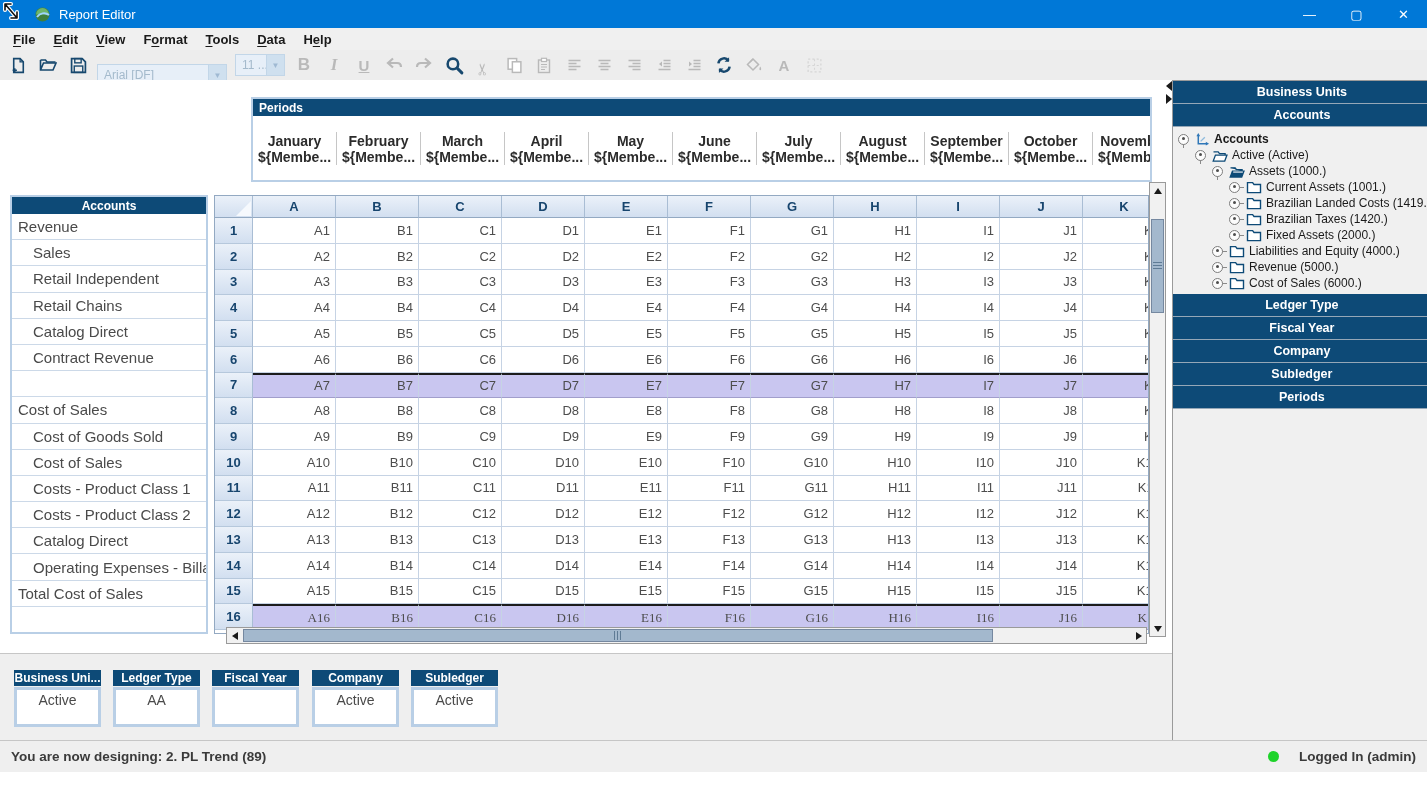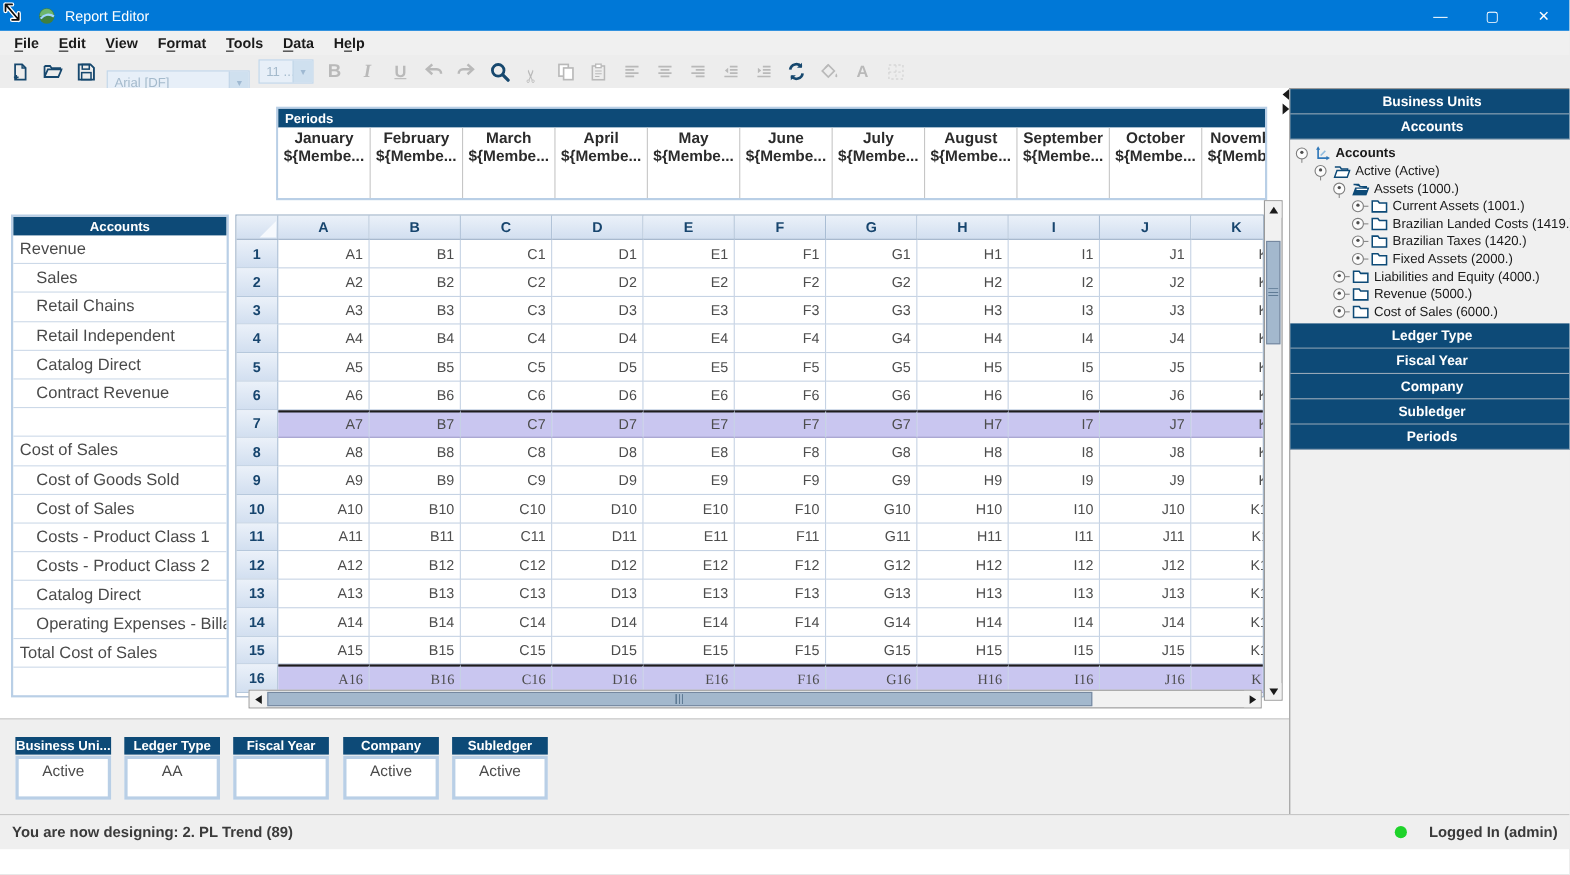--- a/index.html
+++ b/index.html
@@ -46,21 +46,21 @@
   .content{display:flex;height:660px;}
   .design-col{width:1172px;flex-shrink:0;display:flex;flex-direction:column;}
   .design-area{position:relative;height:573px;background:#fff;overflow:hidden;}
 
   .panel-header{height:17px;background:#0d4a77;color:#fff;font-size:12px;font-weight:700;
                 display:flex;align-items:center;padding:0 6px;}
   .panel-header.center{justify-content:center;}
 
   
   .periods-panel{position:absolute;left:251px;top:17px;width:897px;border:2px solid #b9cfe6;}
-  .periods-body{height:64px;background:#fff;display:flex;overflow:hidden;}
+  .periods-body{height:64px;background:#fff;display:flex;overflow:hidden;align-items:center;}
   .month-cell{width:83px;flex-shrink:0;border-right:1px solid #c6c6c6;text-align:center;padding-top:1px;}
   .month-cell .mname{font-size:14px;font-weight:700;color:#2b2b2b;white-space:nowrap;}
   .month-cell .member{font-size:14px;font-weight:700;color:#2b2b2b;white-space:nowrap;overflow:hidden;}
 
   
   .accounts-panel{position:absolute;left:10px;top:115px;width:198px;height:439px;
                   border:2px solid #b9cfe6;background:#fff;overflow:hidden;box-sizing:border-box;}
   .acct-row{height:26.2px;box-sizing:border-box;border-bottom:1px solid #ccd9e8;font-size:15px;
             color:#4a4a4a;display:flex;align-items:center;padding-left:6px;white-space:nowrap;overflow:hidden;}
   .acct-row.indent{padding-left:21px;}
@@ -345,22 +345,22 @@
                 <div class="member">${Membe...</div>
               </div>
             </div>
         </div>
 
         <div class="accounts-panel">
           <div class="panel-header center">Accounts</div>
           <div id="accounts-rows">
               <div class="acct-row">Revenue</div>
               <div class="acct-row indent">Sales</div>
+              <div class="acct-row indent">Retail Independent</div>
               <div class="acct-row indent">Retail Chains</div>
-              <div class="acct-row indent">Retail Independent</div>
               <div class="acct-row indent">Catalog Direct</div>
               <div class="acct-row indent">Contract Revenue</div>
               <div class="acct-row"></div>
               <div class="acct-row">Cost of Sales</div>
               <div class="acct-row indent">Cost of Goods Sold</div>
               <div class="acct-row indent">Cost of Sales</div>
               <div class="acct-row indent">Costs - Product Class 1</div>
               <div class="acct-row indent">Costs - Product Class 2</div>
               <div class="acct-row indent">Catalog Direct</div>
               <div class="acct-row indent">Operating Expenses - Billa.</div>

